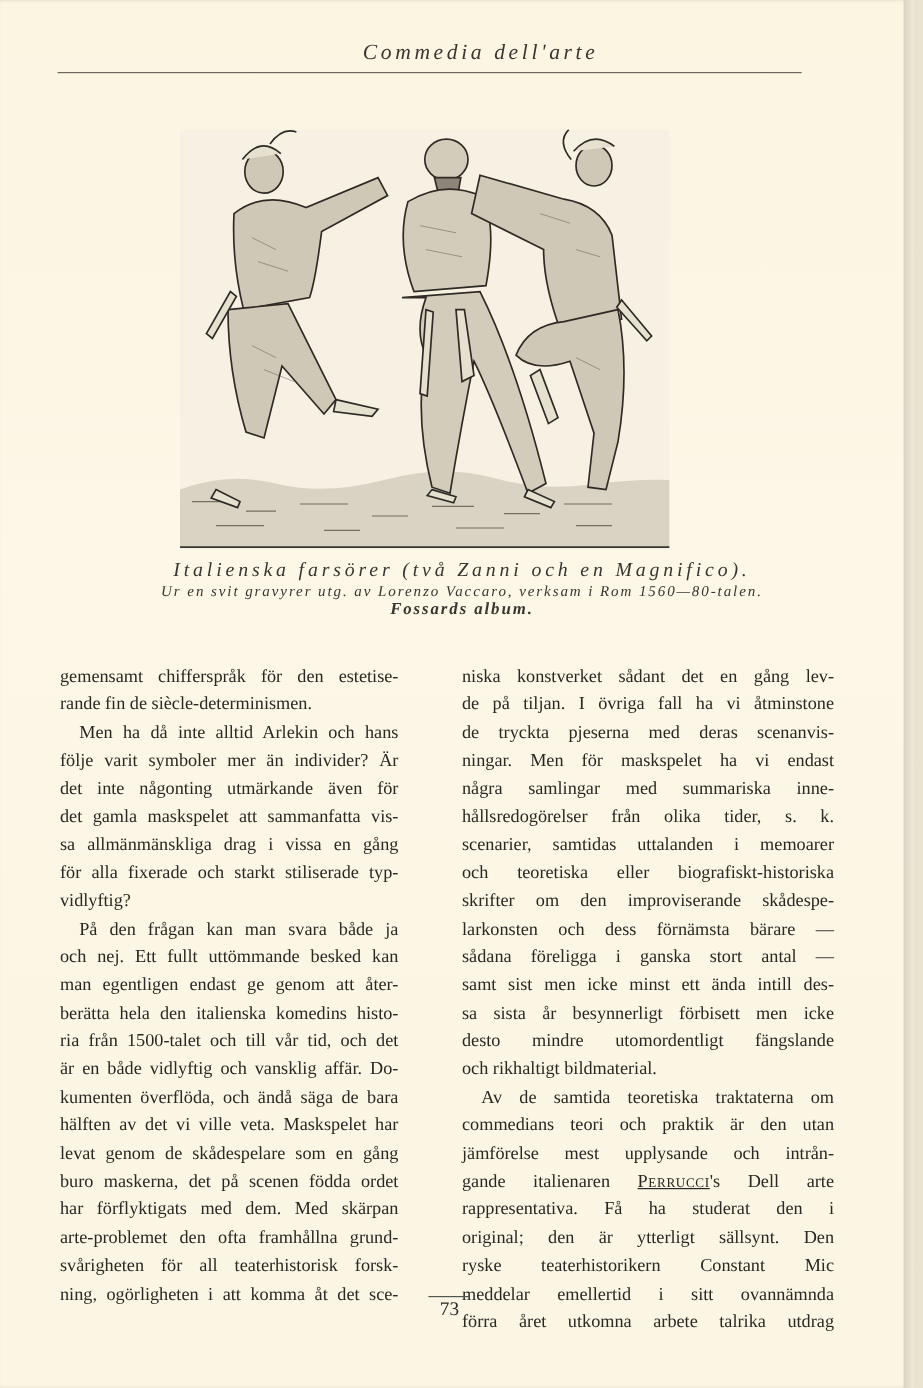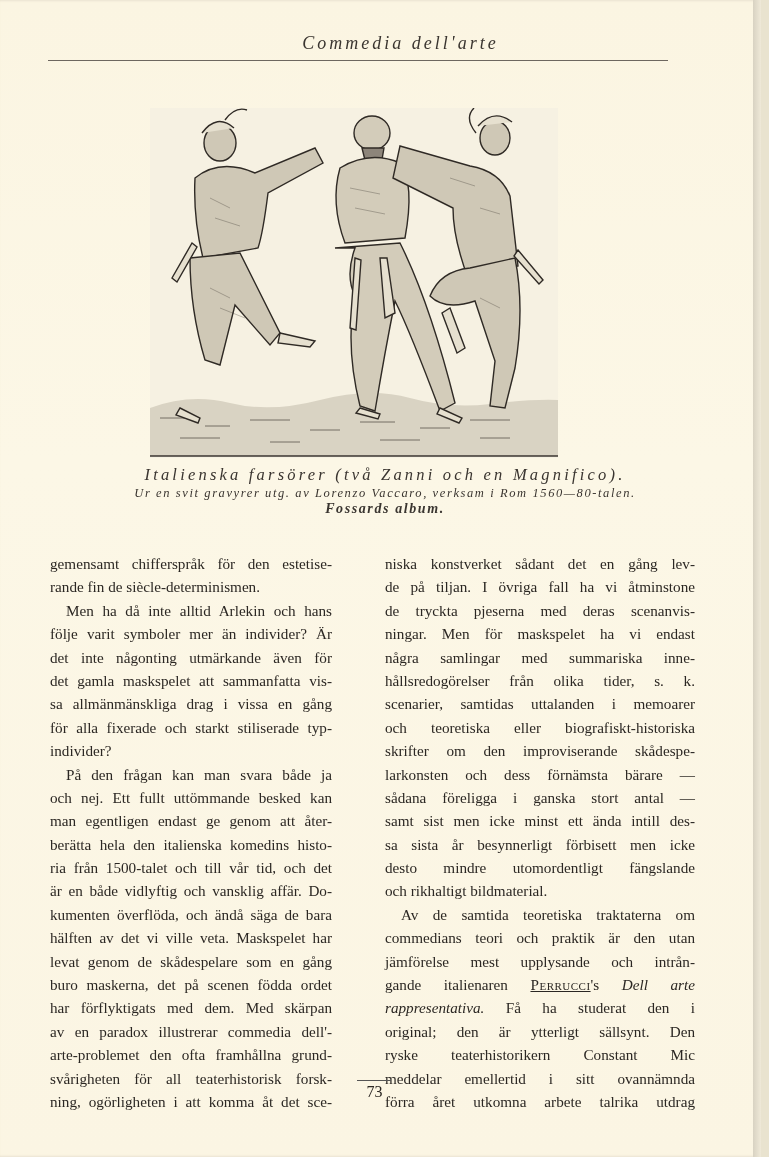--- a/index.html
+++ b/index.html
@@ -44,21 +44,21 @@
       position: absolute; top: 552px; width: 282px;
       font-size: 15.2px; line-height: 23.4px; color: #2b2723;
       text-align: justify;
     }
     .col.left { left: 50px; }
     .col.right { left: 385px; width: 310px; }
     .line { display: block; white-space: nowrap; text-align: justify; text-align-last: justify; height: 23.4px; }
     .line.last { text-align-last: left; }
     .line.indent { padding-left: 16px; }
     .sc { font-variant: small-caps; letter-spacing: 0.5px; text-decoration: underline; }
-    .it { font-style: italic; }
+    .it { }
     .folio-rule {
       position: absolute; left: 357px; top: 1080px; width: 34px; height: 1px; background: #555;
     }
     .folio {
       position: absolute; left: 0; width: 749px; top: 1083px; text-align: center;
       font-size: 16px; color: #2b2723;
     }
   </style>
 </head>
 <body>
@@ -124,33 +124,32 @@
 
   <div class="col left">
     <span class="line">gemensamt chifferspråk för den estetise-</span>
     <span class="line last">rande fin de siècle-determinismen.</span>
     <span class="line indent">Men ha då inte alltid Arlekin och hans</span>
     <span class="line">följe varit symboler mer än individer? Är</span>
     <span class="line">det inte någonting utmärkande även för</span>
     <span class="line">det gamla maskspelet att sammanfatta vis-</span>
     <span class="line">sa allmänmänskliga drag i vissa en gång</span>
     <span class="line">för alla fixerade och starkt stiliserade typ-</span>
-    <span class="line last">individer?</span>
+    <span class="line last">vidlyftig?</span>
     <span class="line indent">På den frågan kan man svara både ja</span>
     <span class="line">och nej. Ett fullt uttömmande besked kan</span>
     <span class="line">man egentligen endast ge genom att åter-</span>
     <span class="line">berätta hela den italienska komedins histo-</span>
     <span class="line">ria från 1500-talet och till vår tid, och det</span>
     <span class="line">är en både vidlyftig och vansklig affär. Do-</span>
     <span class="line">kumenten överflöda, och ändå säga de bara</span>
     <span class="line">hälften av det vi ville veta. Maskspelet har</span>
     <span class="line">levat genom de skådespelare som en gång</span>
     <span class="line">buro maskerna, det på scenen födda ordet</span>
     <span class="line">har förflyktigats med dem. Med skärpan</span>
-    <span class="line">av en paradox illustrerar commedia dell'-</span>
     <span class="line">arte-problemet den ofta framhållna grund-</span>
     <span class="line">svårigheten för all teaterhistorisk forsk-</span>
     <span class="line">ning, ogörligheten i att komma åt det sce-</span>
   </div>
 
   <div class="col right">
     <span class="line">niska konstverket sådant det en gång lev-</span>
     <span class="line">de på tiljan. I övriga fall ha vi åtminstone</span>
     <span class="line">de tryckta pjeserna med deras scenanvis-</span>
     <span class="line">ningar. Men för maskspelet ha vi endast</span>

